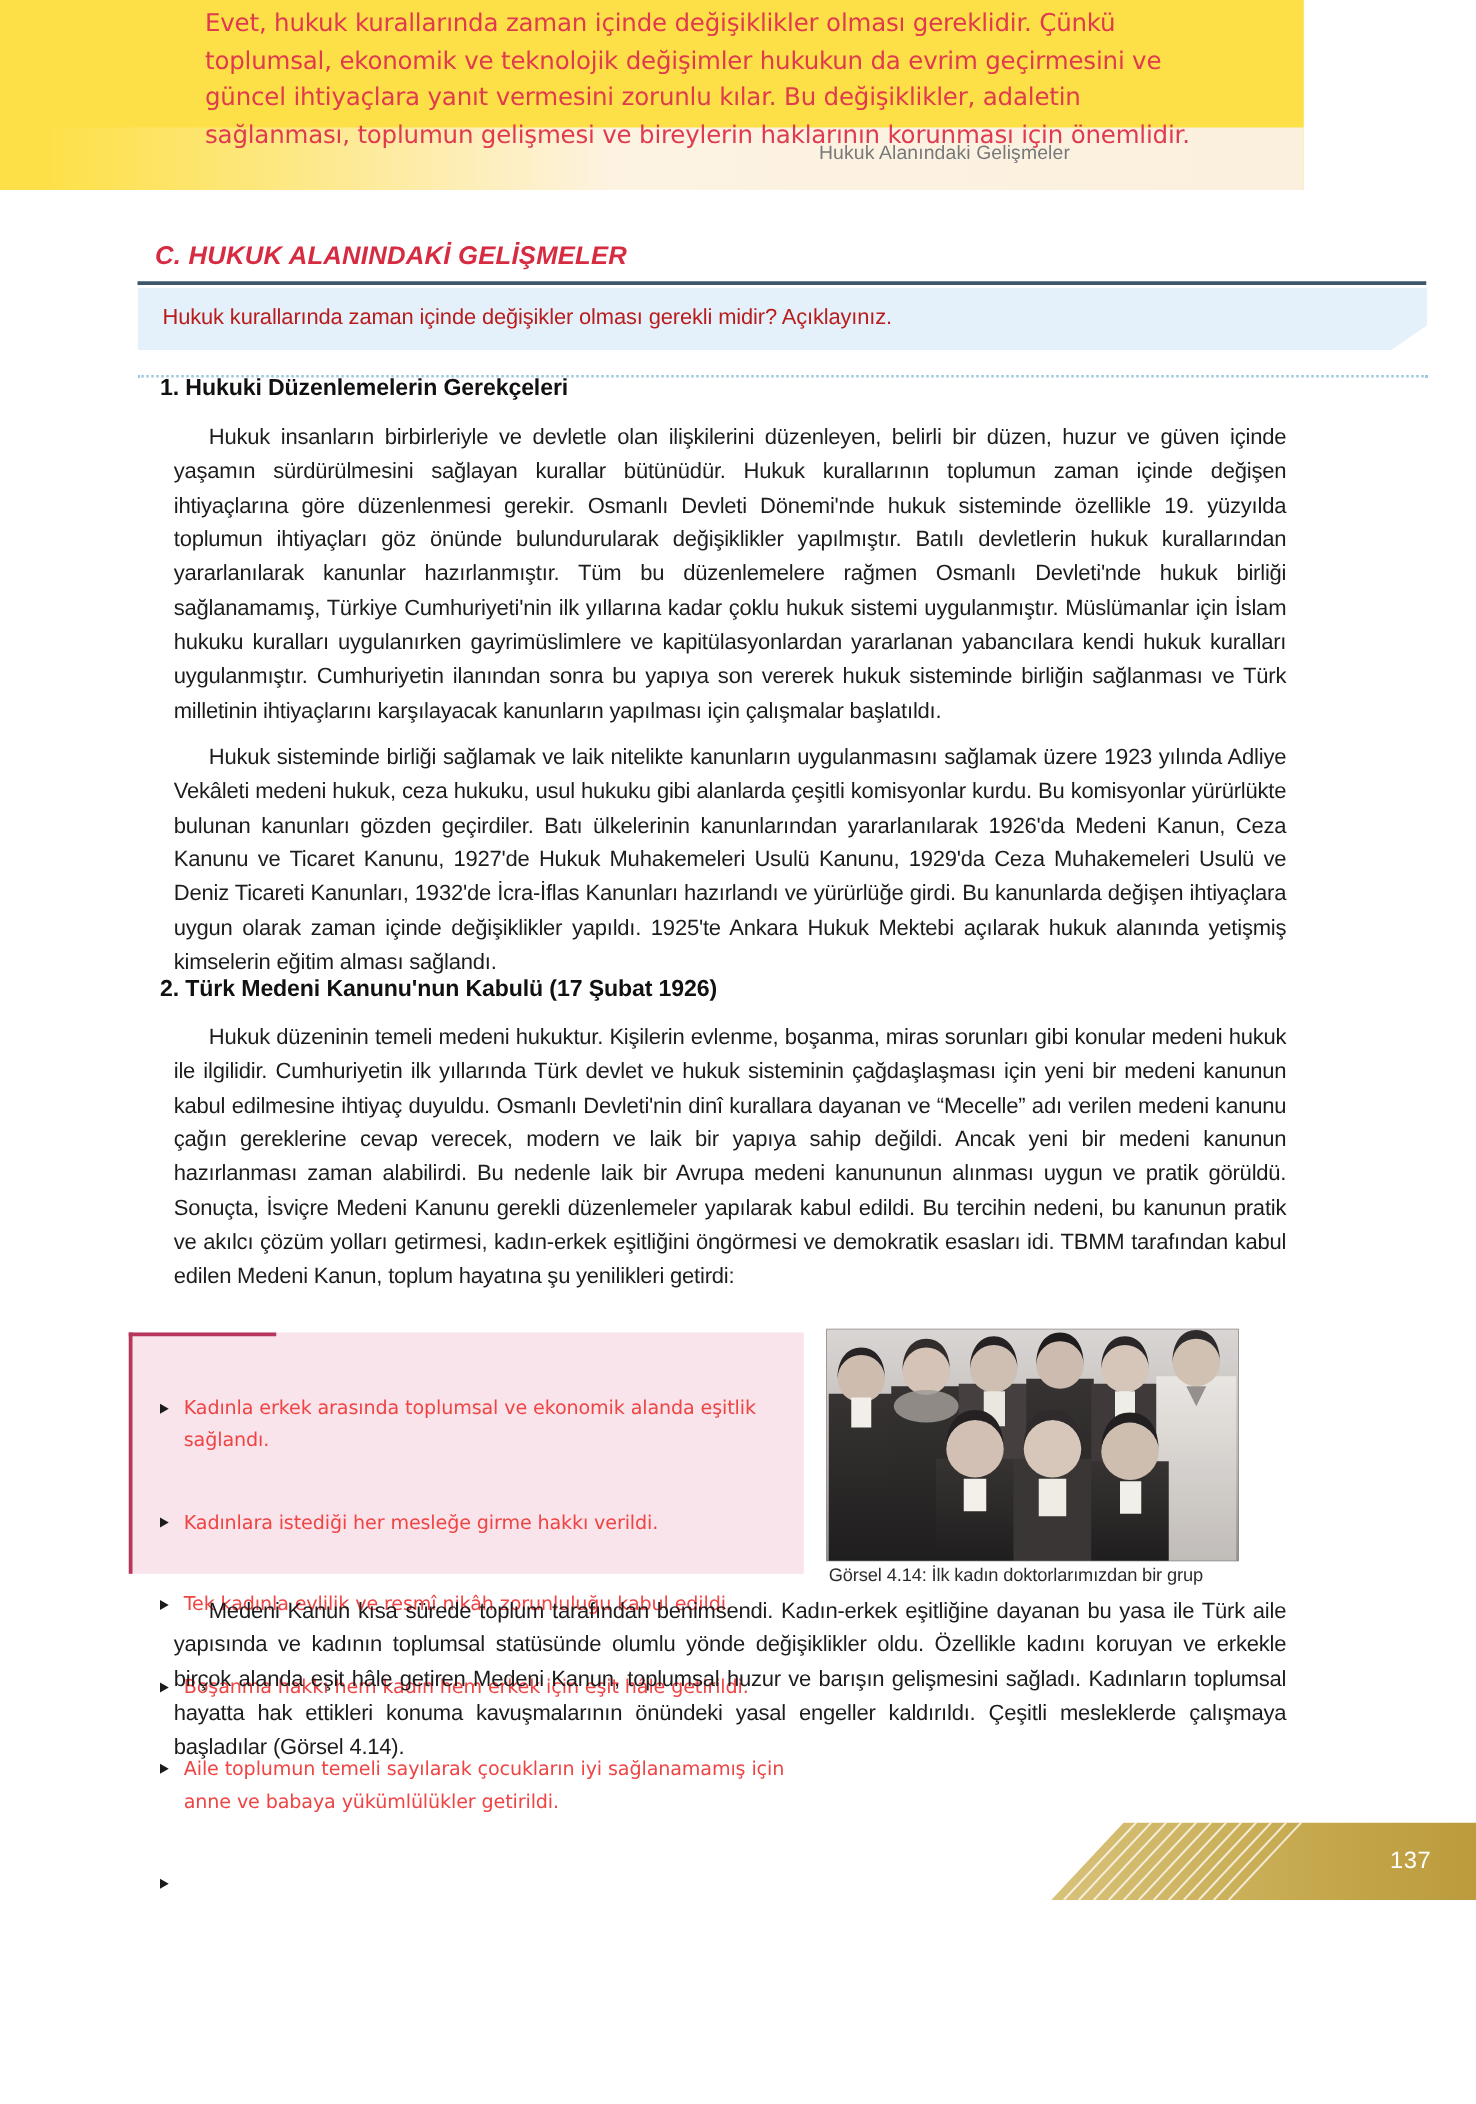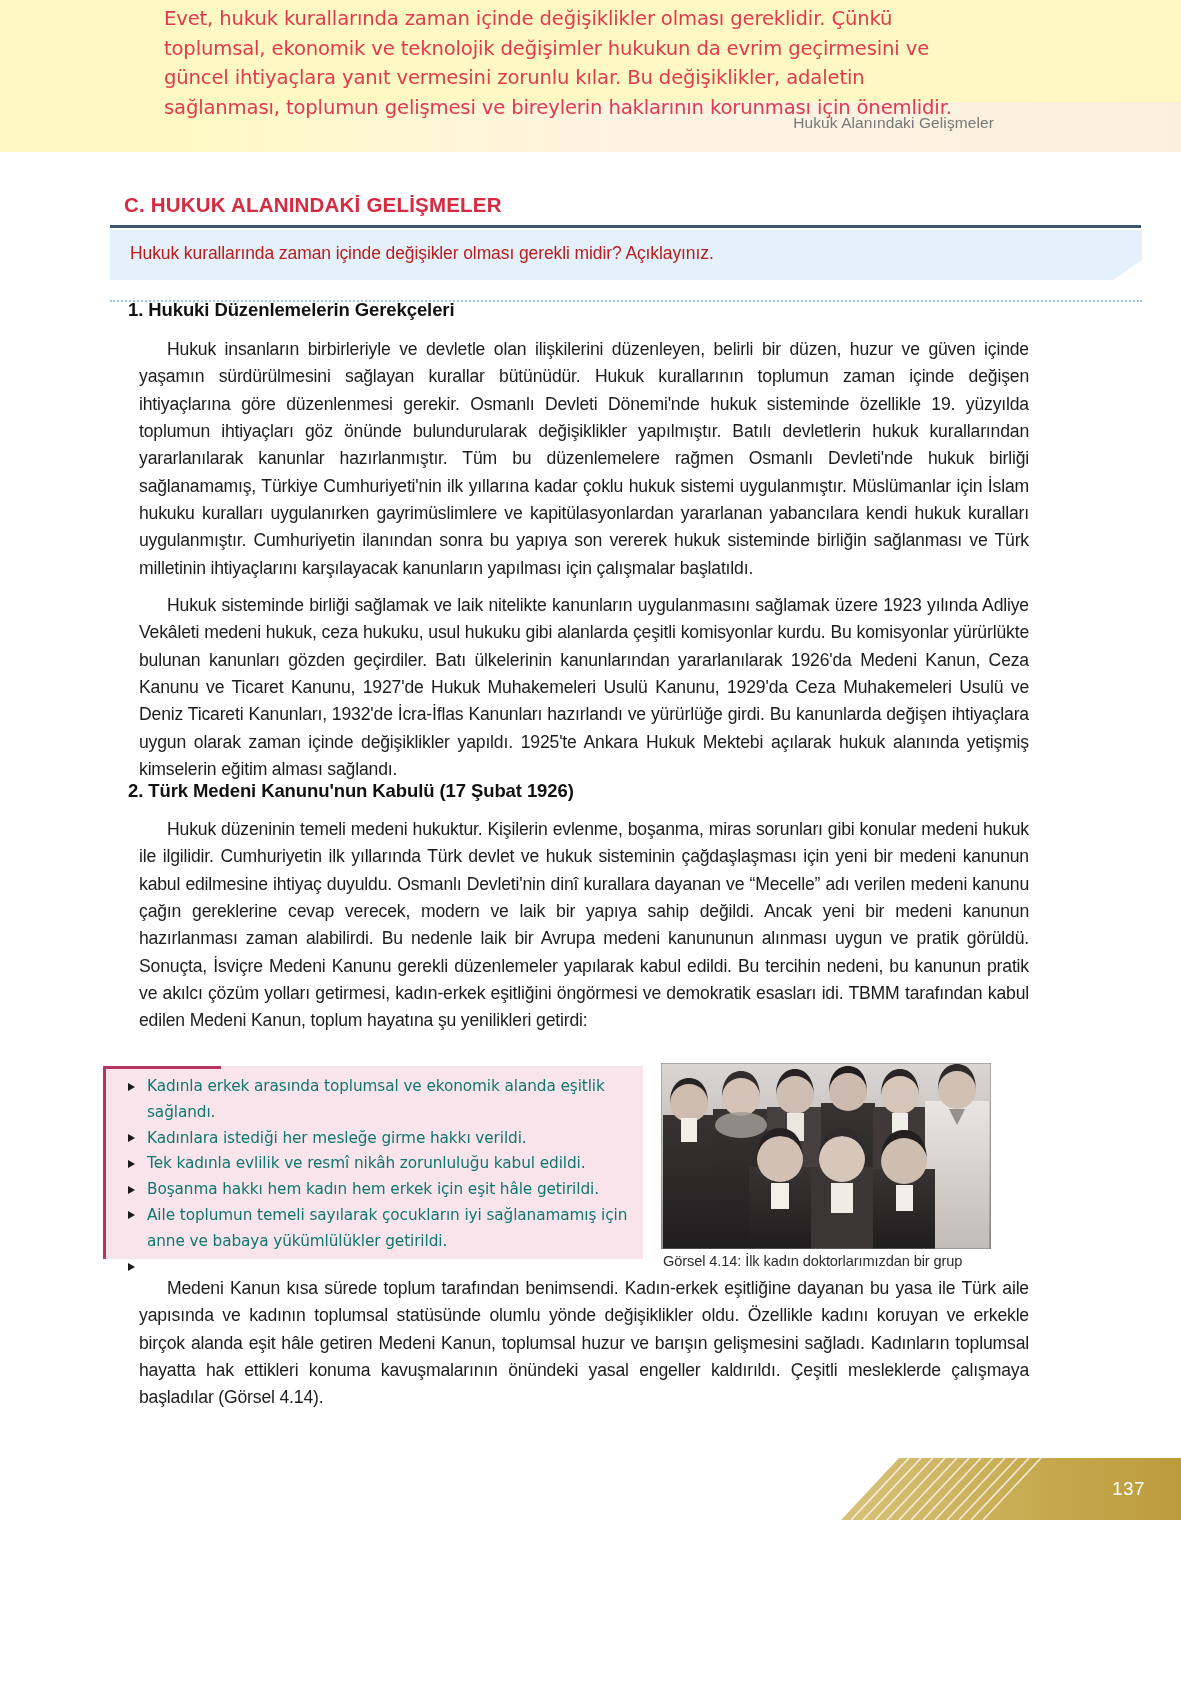--- a/index.html
+++ b/index.html
@@ -12,22 +12,22 @@
     position: relative;
     font-family: "Liberation Sans", sans-serif;
     color: #1c1c1c;
     overflow: hidden;
   }
 
   
   #header-band {
     position: absolute;
     left: 0; top: 0;
-    width: 1181px; height: 152px;
-    background: #fef9c3;
+    width: 1043px; height: 152px;
+    background: #fde047;
   }
   #header-cream {
     position: absolute;
     right: 0; top: 102px;
     width: 1010px; height: 50px;
     background: linear-gradient(to right, rgba(253,245,230,0) 0%, rgba(253,245,230,0.35) 18%, #fdf3e3 46%, #fbf0dd 100%);
   }
   #quote-text {
     position: absolute;
     left: 164px; top: 4px;
@@ -57,20 +57,21 @@
 
   
   #section-title {
     position: absolute;
     left: 124px; top: 193px;
     font-family: "Liberation Sans", sans-serif;
     font-weight: bold;
     font-size: 20.5px;
     color: #d62b40;
     letter-spacing: 0.2px;
+    font-style: italic;
   }
   #section-rule {
     position: absolute;
     left: 110px; top: 225px;
     width: 1031px; height: 3px;
     background: #3c566b;
   }
 
   
   #question-box {
@@ -148,22 +149,23 @@
     width: 510px;
     margin: 0; padding: 0;
     list-style: none;
   }
   #pink-list li {
     position: relative;
     padding-left: 21px;
     font-family: "DejaVu Sans", sans-serif;
     font-size: 15.3px;
     line-height: 25.8px;
-    color: #0f766e;
+    color: #ef4444;
     letter-spacing: -0.1px;
+    margin-top: 40px;
   }
   #pink-list li .tri {
     position: absolute;
     left: 2px; top: 8.5px;
     width: 0; height: 0;
     border-left: 7px solid #1b1b1b;
     border-top: 4.5px solid transparent;
     border-bottom: 4.5px solid transparent;
   }
 

